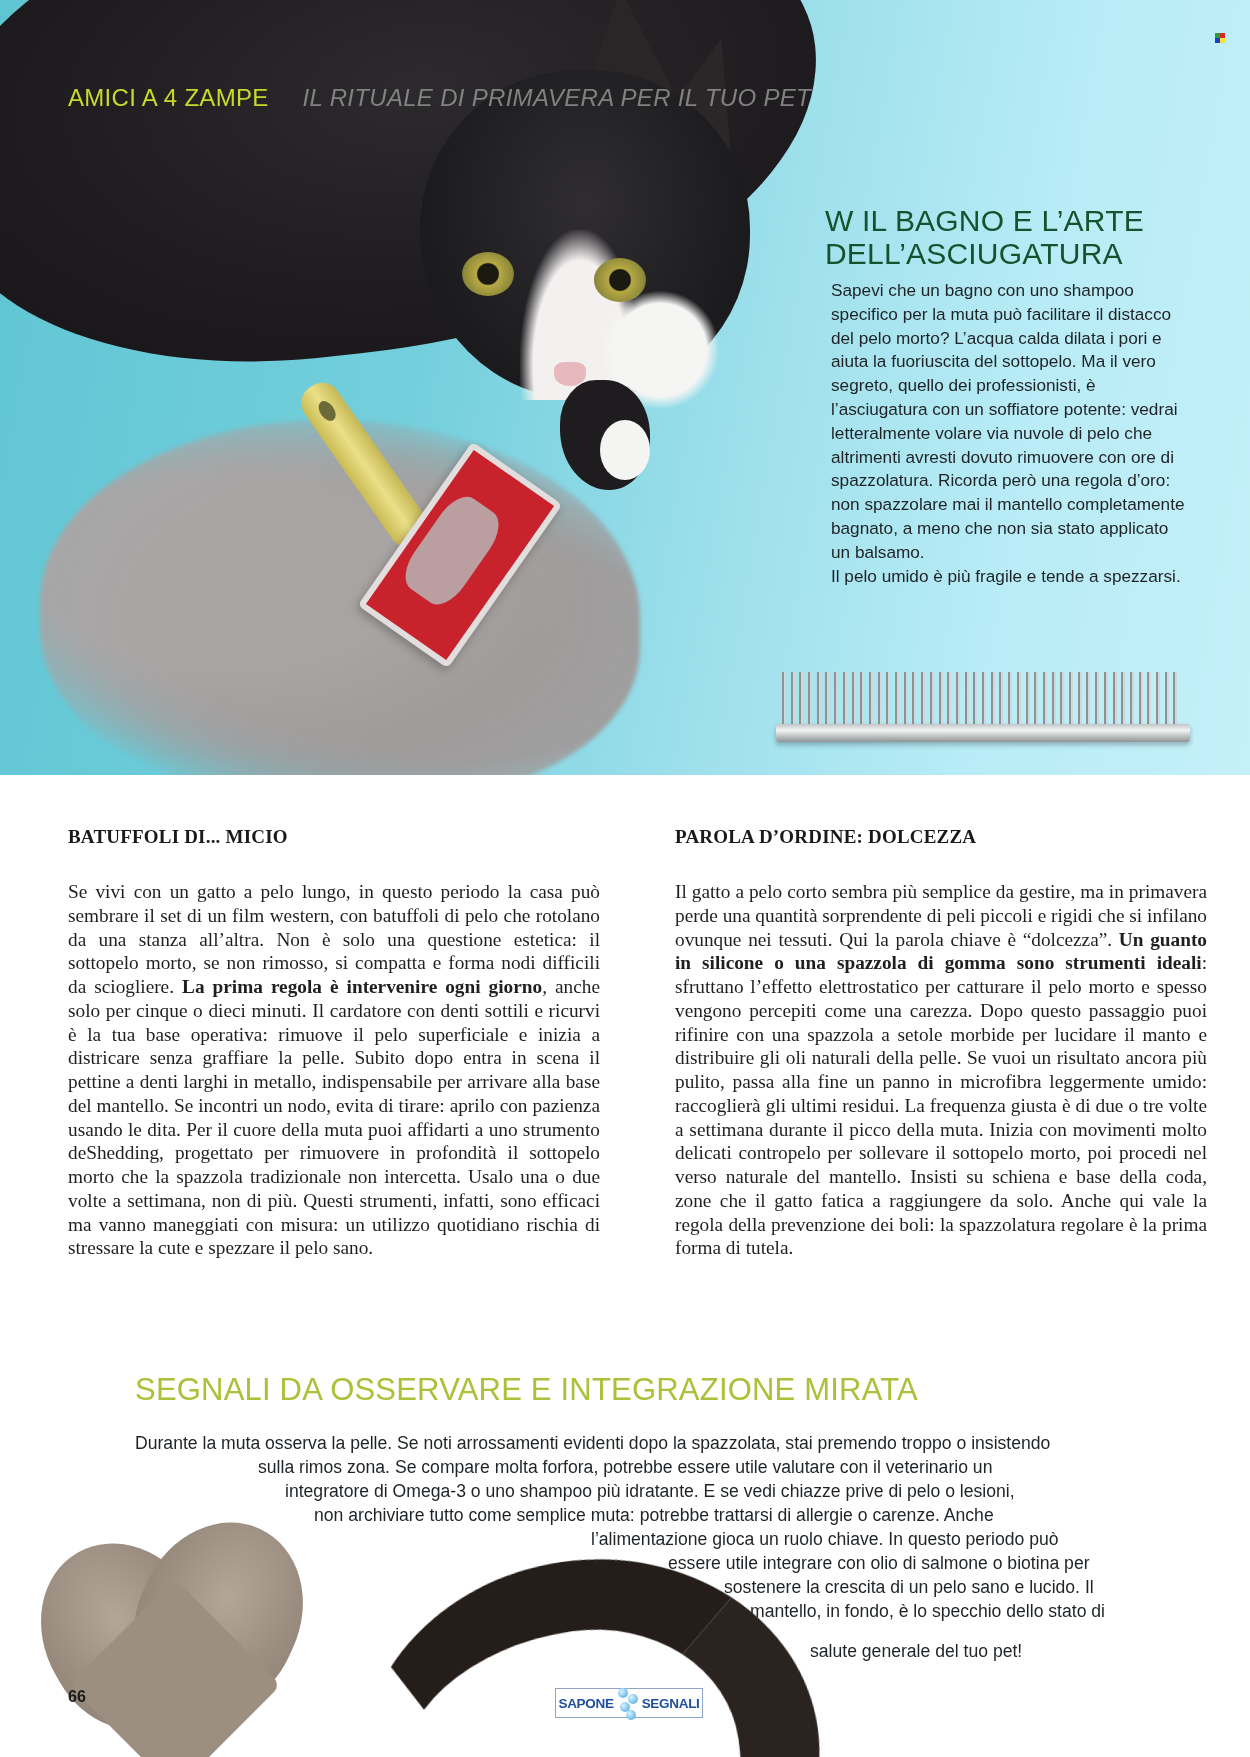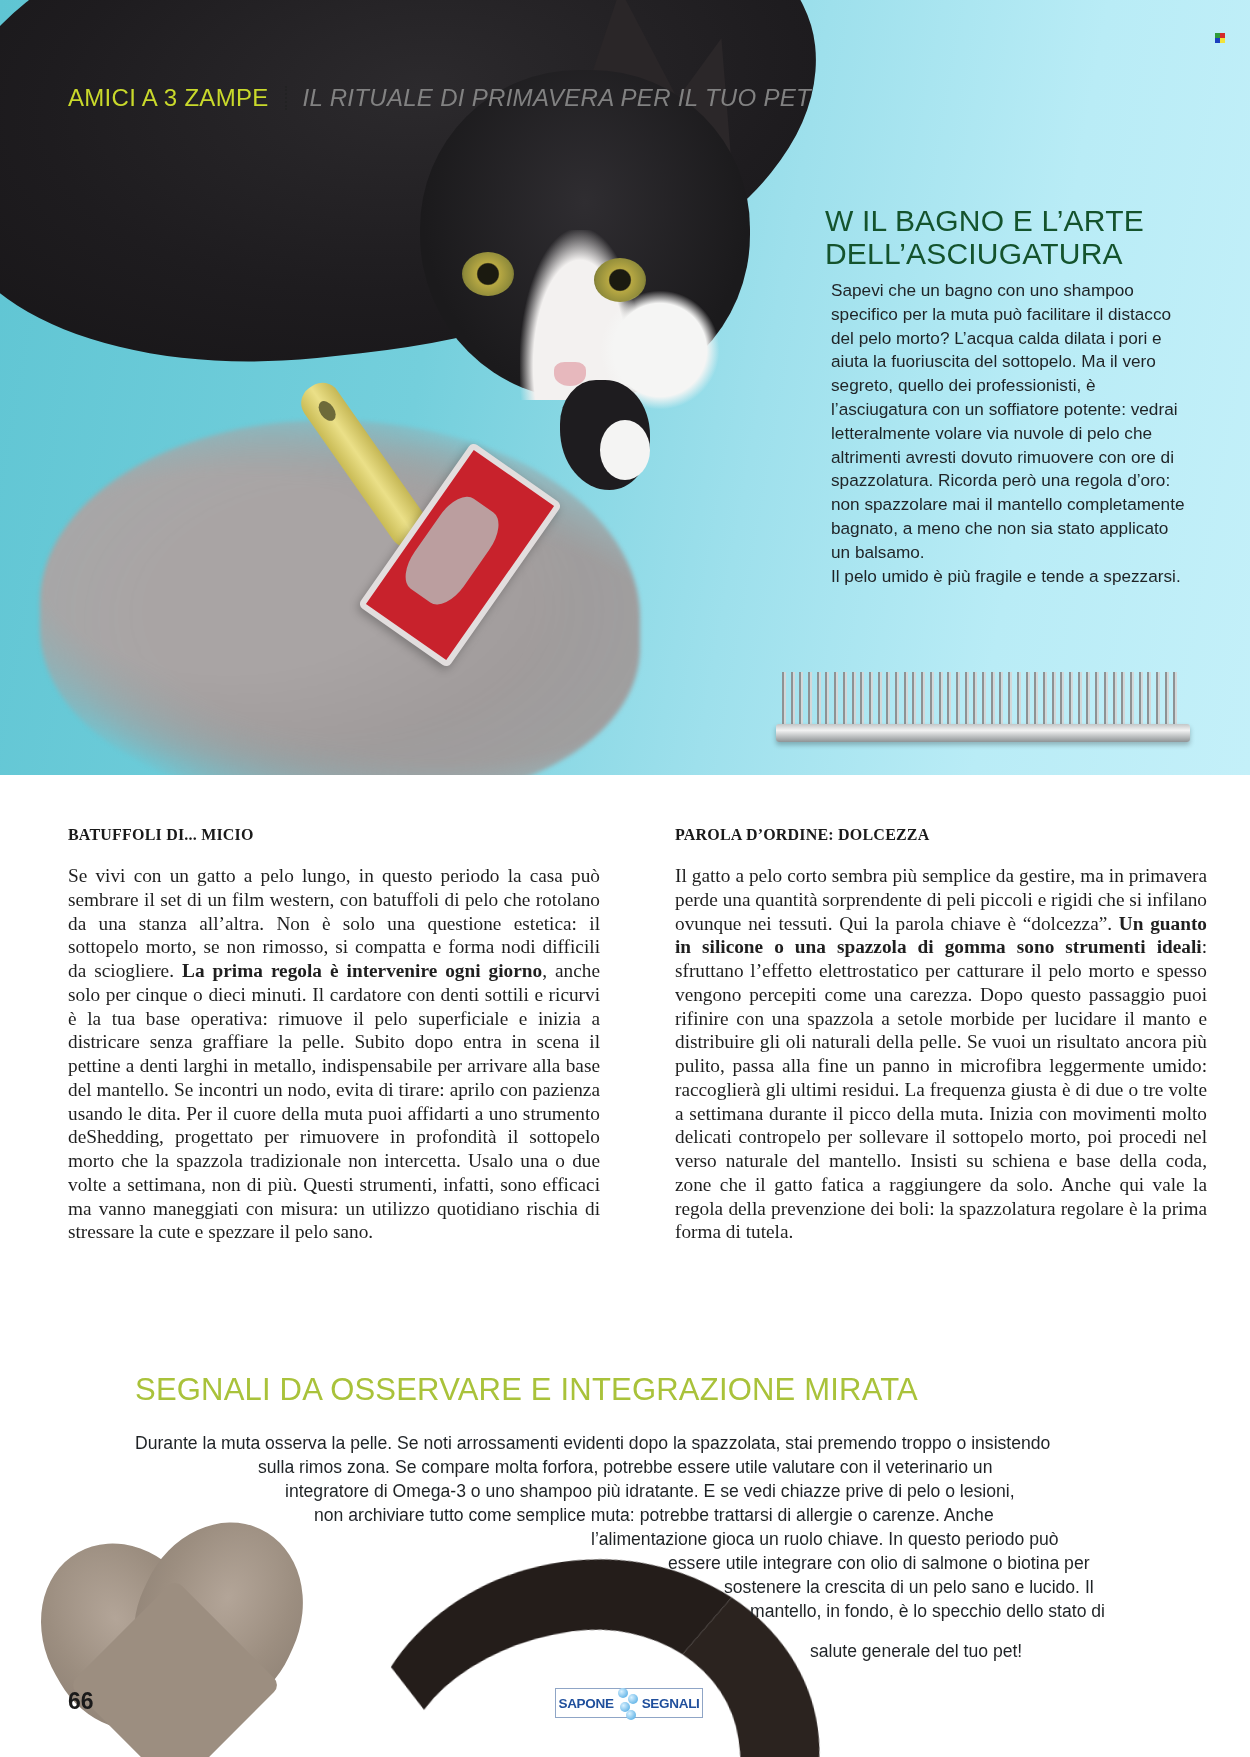--- a/index.html
+++ b/index.html
@@ -71,41 +71,41 @@
   .corner-mark { position: absolute; left: 1215px; top: 33px; width: 10px; height: 10px; display: grid; grid-template-columns: 5px 5px; }
   .corner-mark span { display: block; width: 5px; height: 5px; }
 
   .sidebar-title { position: absolute; left: 825px; top: 204px; width: 400px; font-size: 30px; line-height: 33px; color: #14532d; letter-spacing: 0.2px; }
   .sidebar-body { position: absolute; left: 825px; top: 279px; width: 360px; font-size: 17.2px; line-height: 23.8px; color: #1f2326; margin-left: 6px; }
 
   
   .col { position: absolute; top: 826px; width: 532px; font-family: "DejaVu Serif", serif; }
   .col.left { left: 68px; }
   .col.right { left: 675px; }
-  .col h2 { font-family: "Liberation Serif", serif; font-weight: bold; font-size: 16px; letter-spacing: 0.2px; color: #1a1a1a; margin-bottom: 20px; }
+  .col h2 { font-family: "Liberation Serif", serif; font-weight: bold; font-size: 19px; letter-spacing: 0.2px; color: #1a1a1a; margin-bottom: 32px; }
   .col p { font-family: "Liberation Serif", serif; font-size: 19.3px; line-height: 23.75px; text-align: justify; hyphens: manual; color: #1f1f1f; }
   .col p b { font-weight: bold; }
 
   
   .heart-fur { position: absolute; left: 30px; top: 1500px; width: 290px; height: 250px; }
   .heart-fur .lobe { position: absolute; width: 160px; height: 190px; border-radius: 50% 50% 45% 45%;
     background: radial-gradient(ellipse at 50% 40%, #b3a598 0%, #9c8e80 55%, #8c7f73 100%); }
   .heart-fur .lobe.a { left: 15px; top: 40px; transform: rotate(-30deg); }
   .heart-fur .lobe.b { left: 110px; top: 20px; transform: rotate(25deg); }
   .heart-fur .tip { position: absolute; left: 70px; top: 110px; width: 150px; height: 150px; background: #9c8e80; transform: rotate(45deg); border-radius: 10px; }
 
   .tail { position: absolute; left: 360px; top: 1560px; width: 460px; height: 400px;
     border-radius: 50%; border-top: 70px solid #241d1a; border-left: 40px solid transparent; border-right: 80px solid #2b231f; border-bottom: 0 solid transparent;
     transform: rotate(-8deg); filter: blur(0.6px); }
 
   .section-heading { position: absolute; left: 135px; top: 1372px; font-size: 31px; color: #a9c23a; letter-spacing: 0.2px; white-space: nowrap; }
   .tips { position: absolute; left: 0; top: 1432px; width: 1250px; font-size: 17.6px; line-height: 23.9px; color: #1f2326; }
   .tips .line { position: absolute; white-space: nowrap; }
 
-  .page-num { position: absolute; left: 68px; top: 1688px; font-size: 23px; font-weight: bold; color: #1a1a1a; }
+  .page-num { position: absolute; left: 68px; top: 1688px; font-size: 16px; font-weight: bold; color: #1a1a1a; }
   .logo { position: absolute; left: 555px; top: 1688px; width: 148px; height: 30px; border: 1px solid #8fa5c6; background: #ffffff; display: flex; align-items: center; justify-content: center; gap: 2px; }
   .logo-text { font-family: "Liberation Sans", sans-serif; font-weight: bold; font-size: 13.5px; color: #1f4f9c; letter-spacing: -0.3px; }
   .logo-amp { width: 24px; height: 34px; position: relative; }
   .logo-amp span { position: absolute; width: 10px; height: 10px; border-radius: 50%; background: radial-gradient(circle at 35% 35%, #d9f1ff, #3fa2e0); }
 </style>
 </head>
 <body>
 
 <div class="hero">
   <div class="cat-body"></div>
@@ -123,21 +123,21 @@
   <div class="brush-handle"></div>
   <div class="brush-head"></div>
 
   <div class="comb">
     <div class="comb-teeth"></div>
     <div class="comb-spine"></div>
   </div>
 </div>
 
 <div class="kicker">
-  <span class="kicker-section">AMICI A 3 ZAMPE</span>
+  <span class="kicker-section">AMICI A 4 ZAMPE</span>
   <span class="kicker-sep"></span>
   <span class="kicker-title">IL RITUALE DI PRIMAVERA PER IL TUO PET</span>
 </div>
 
 <div class="corner-mark">
   <span style="background:#2e9b3a"></span>
   <span style="background:#d42a2a"></span>
   <span style="background:#1c3fbf"></span>
   <span style="background:#f2e23a"></span>
 </div>

